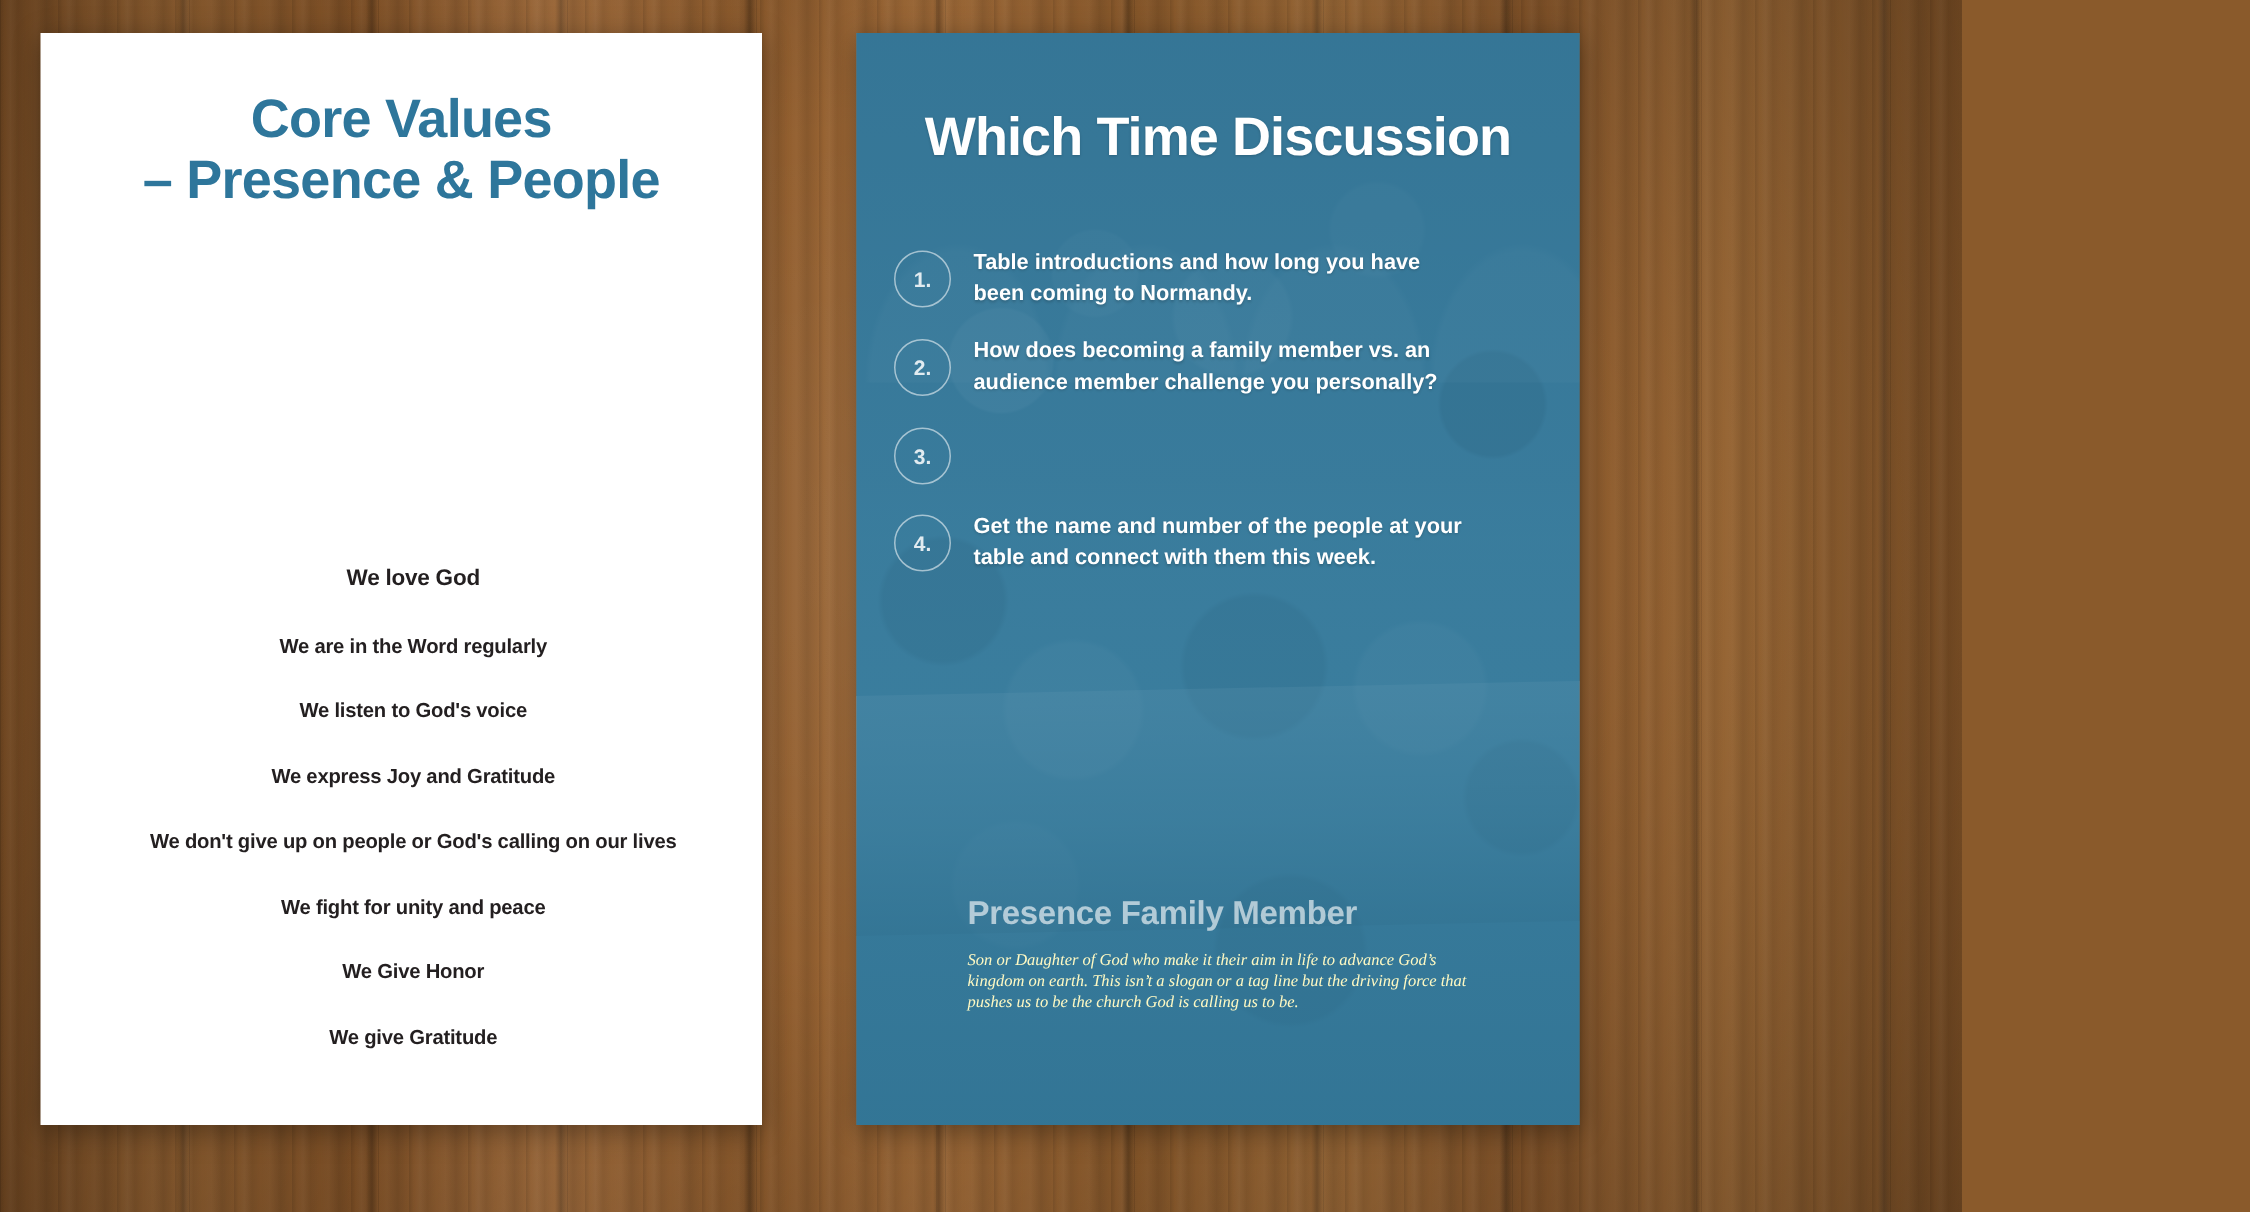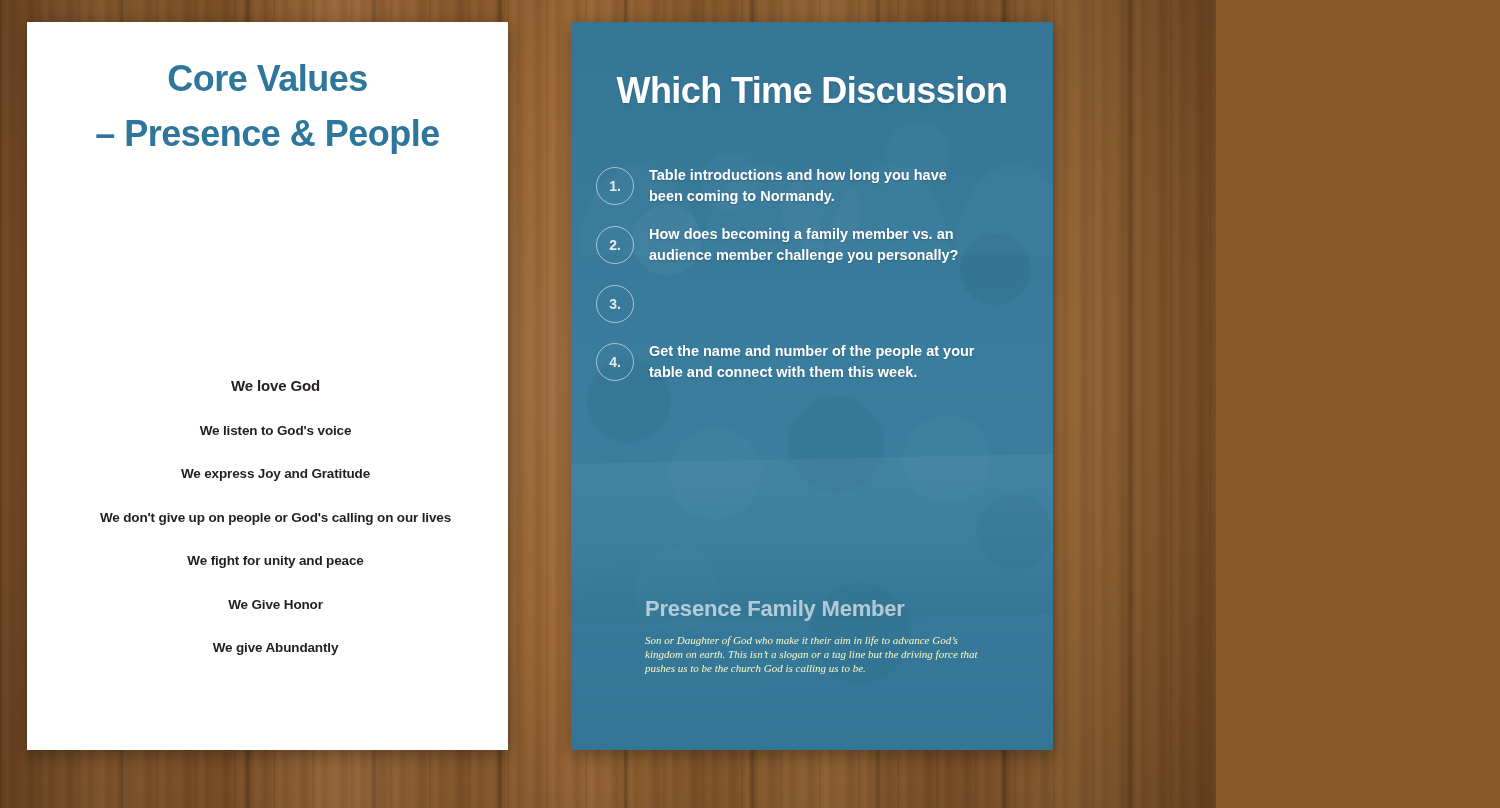--- a/index.html
+++ b/index.html
@@ -10,21 +10,21 @@
     width: 1500px;
     height: 808px;
     overflow: hidden;
     font-family: "Liberation Sans", sans-serif;
     background: #8a5a2b;
   }
 
   
   .stage {
     position: relative;
-    width: 1216px;
+    width: 1308px;
     height: 808px;
     background:
       repeating-linear-gradient(
         90deg,
         rgba(0,0,0,0.10) 0px,
         rgba(0,0,0,0.00) 3px,
         rgba(255,255,255,0.035) 7px,
         rgba(0,0,0,0.06) 12px,
         rgba(0,0,0,0.00) 18px,
         rgba(255,255,255,0.02) 24px,
@@ -76,21 +76,21 @@
     text-align: center;
     color: #2e769b;
     font-weight: bold;
     font-size: 36px;
     line-height: 1.05;
     letter-spacing: -0.5px;
     padding-top: 38px;
   }
   .cv-title .line2 {
     display: block;
-    margin-top: 17px;
+    margin-top: 3px;
   }
   .cv-list {
     position: absolute;
     left: 16px;
     right: 0;
     top: 355px;
     text-align: center;
   }
   .cv-item {
     color: #231f20;
@@ -242,26 +242,27 @@
 <div class="stage">
 
   <div class="slide-left">
     <div class="cv-title">
       <span>Core Values</span>
       <span class="line2">– Presence &amp; People</span>
     </div>
 
     <div class="cv-list">
       <div class="cv-item">We love God</div>
+      <div class="cv-item">We are in the Word regularly</div>
       <div class="cv-item">We listen to God's voice</div>
       <div class="cv-item">We express Joy and Gratitude</div>
       <div class="cv-item">We don't give up on people or God's calling on our lives</div>
       <div class="cv-item">We fight for unity and peace</div>
       <div class="cv-item">We Give Honor</div>
-      <div class="cv-item">We give Abundantly</div>
+      <div class="cv-item">We give Gratitude</div>
     </div>
   </div>
 
   <div class="slide-right">
     <div class="photo-layer">
       <div class="photo-arches"></div>
       <div class="photo-table"></div>
     </div>
     <div class="tint-layer"></div>
 

